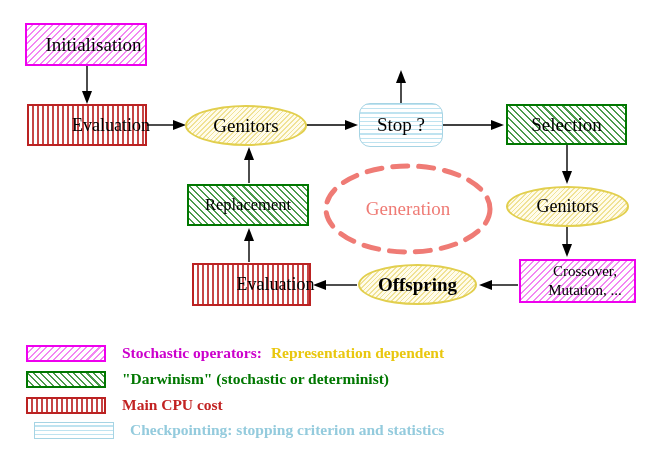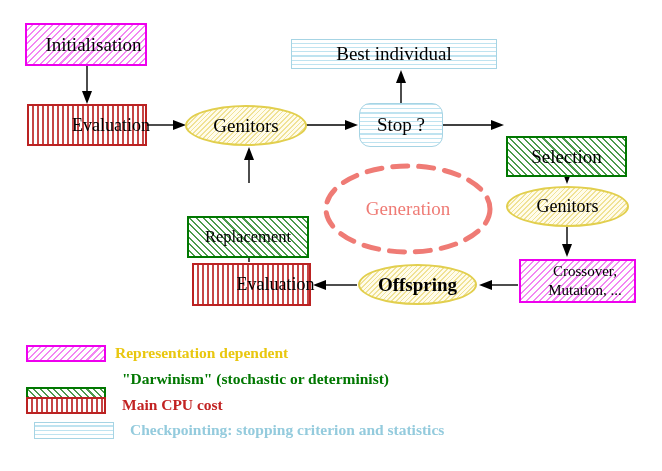--- a/index.html
+++ b/index.html
@@ -26,21 +26,20 @@
   .hatch-magenta {
     border: 2px solid var(--magenta);
     background-color: #fff;
     background-image: repeating-linear-gradient(135deg, transparent 0 3.2px, var(--magenta-hatch) 3.2px 4.7px);
     padding-left: 15px;
   }
   .hatch-green {
     border: 2px solid var(--green);
     background-color: #fff;
     background-image: repeating-linear-gradient(45deg, transparent 0 3.2px, var(--green-hatch) 3.2px 4.7px);
-    margin-top: 32px;
   }
   .stripe-red {
     border: 2px solid var(--red);
     background-color: #fff;
     background-image: repeating-linear-gradient(90deg, transparent 0 3.4px, var(--red-stripe) 3.4px 5px);
     padding-left: 48px;
   }
   .stripe-cyan {
     border: 1px solid var(--cyan);
     background-color: #fff;
@@ -153,23 +152,20 @@
   </div>
 
   <div class="node stripe-red n-eval-top">
     <span>Evaluation</span>
   </div>
 
   <div class="node ellipse-yellow n-parents">
     <span>Genitors</span>
   </div>
 
-  <div class="node stripe-cyan n-best">
-    <span>Best individual</span>
-  </div>
 
   <div class="node stripe-cyan n-stop">
     <span>Stop ?</span>
   </div>
 
   <div class="node hatch-green n-selection">
     <span>Selection</span>
   </div>
 
   <div class="node hatch-green n-replacement">
@@ -192,20 +188,21 @@
     <span>Offspring</span>
   </div>
 
   <div class="node hatch-magenta n-crossover">
     <span>Crossover,</span>
     <span>Mutation, ...</span>
   </div>
 
   <div class="legend-row lr-1">
     <span class="sw hatch-magenta"></span>
+    <span class="lt c-magenta-text">Stochastic operators:</span>
     <span class="lt lt2 c-gold-text">Representation dependent</span>
   </div>
 
   <div class="legend-row lr-2">
     <span class="sw hatch-green"></span>
     <span class="lt c-green-text">"Darwinism" (stochastic or determinist)</span>
   </div>
 
   <div class="legend-row lr-3">
     <span class="sw stripe-red"></span>

